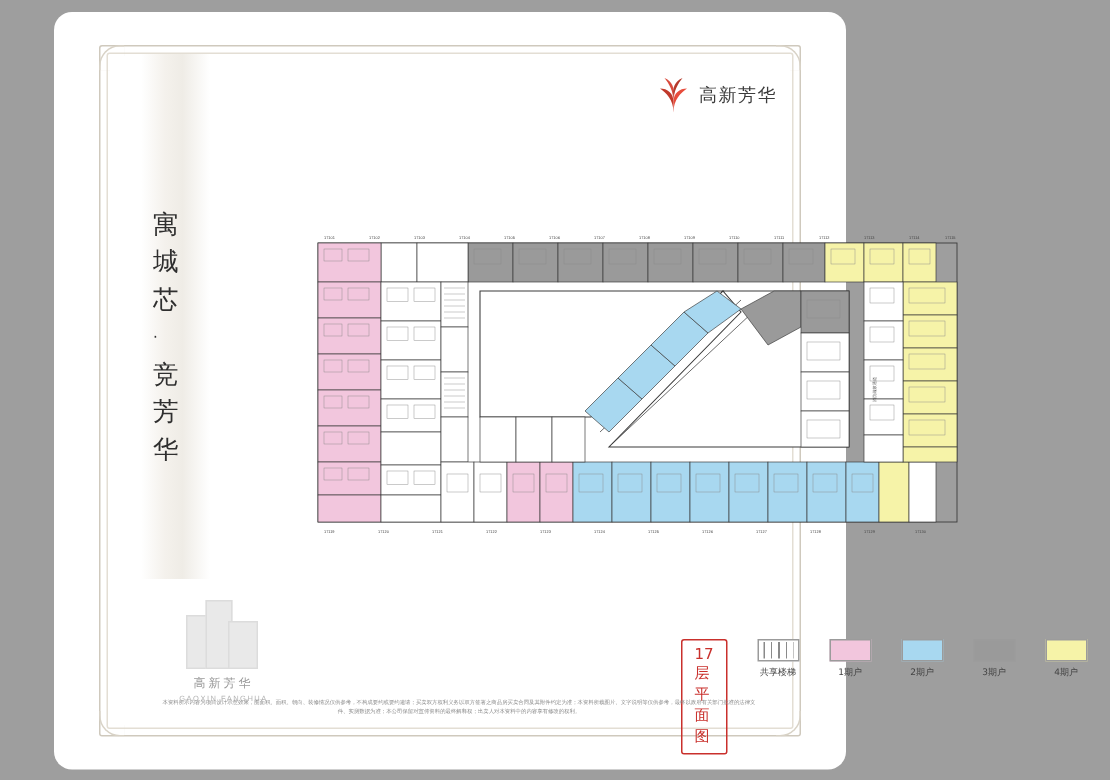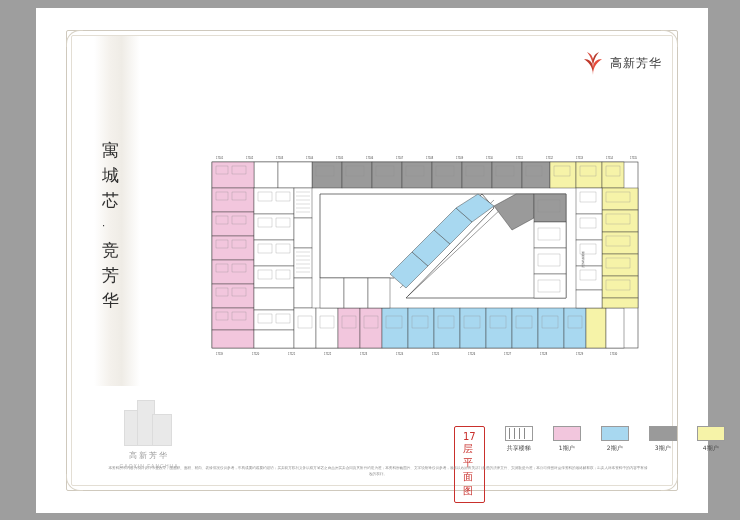--- a/index.html
+++ b/index.html
@@ -3,22 +3,23 @@
 <meta charset="utf-8">
 <style>
   html,body{margin:0;padding:0;}
   body{
     width:740px;height:520px;
     background:#9e9e9e;
     font-family:"Liberation Sans", sans-serif;
     overflow:hidden;
   }
   .page{
-    position:absolute;left:36px;top:8px;width:672px;height:505px;
+    position:absolute;left:36px;top:8px;width:528px;height:505px;
     background:#ffffff;
+    border-radius:12px;
   }
   .inner-frame{
     position:absolute;left:30px;top:22px;right:30px;bottom:22px;
     border:1px solid #cfc9bd;
     border-radius:2px;
   }
   .inner-frame:before{
     content:"";position:absolute;left:4px;top:4px;right:4px;bottom:4px;
     border:1px solid #e3ded4;border-radius:2px;
   }

